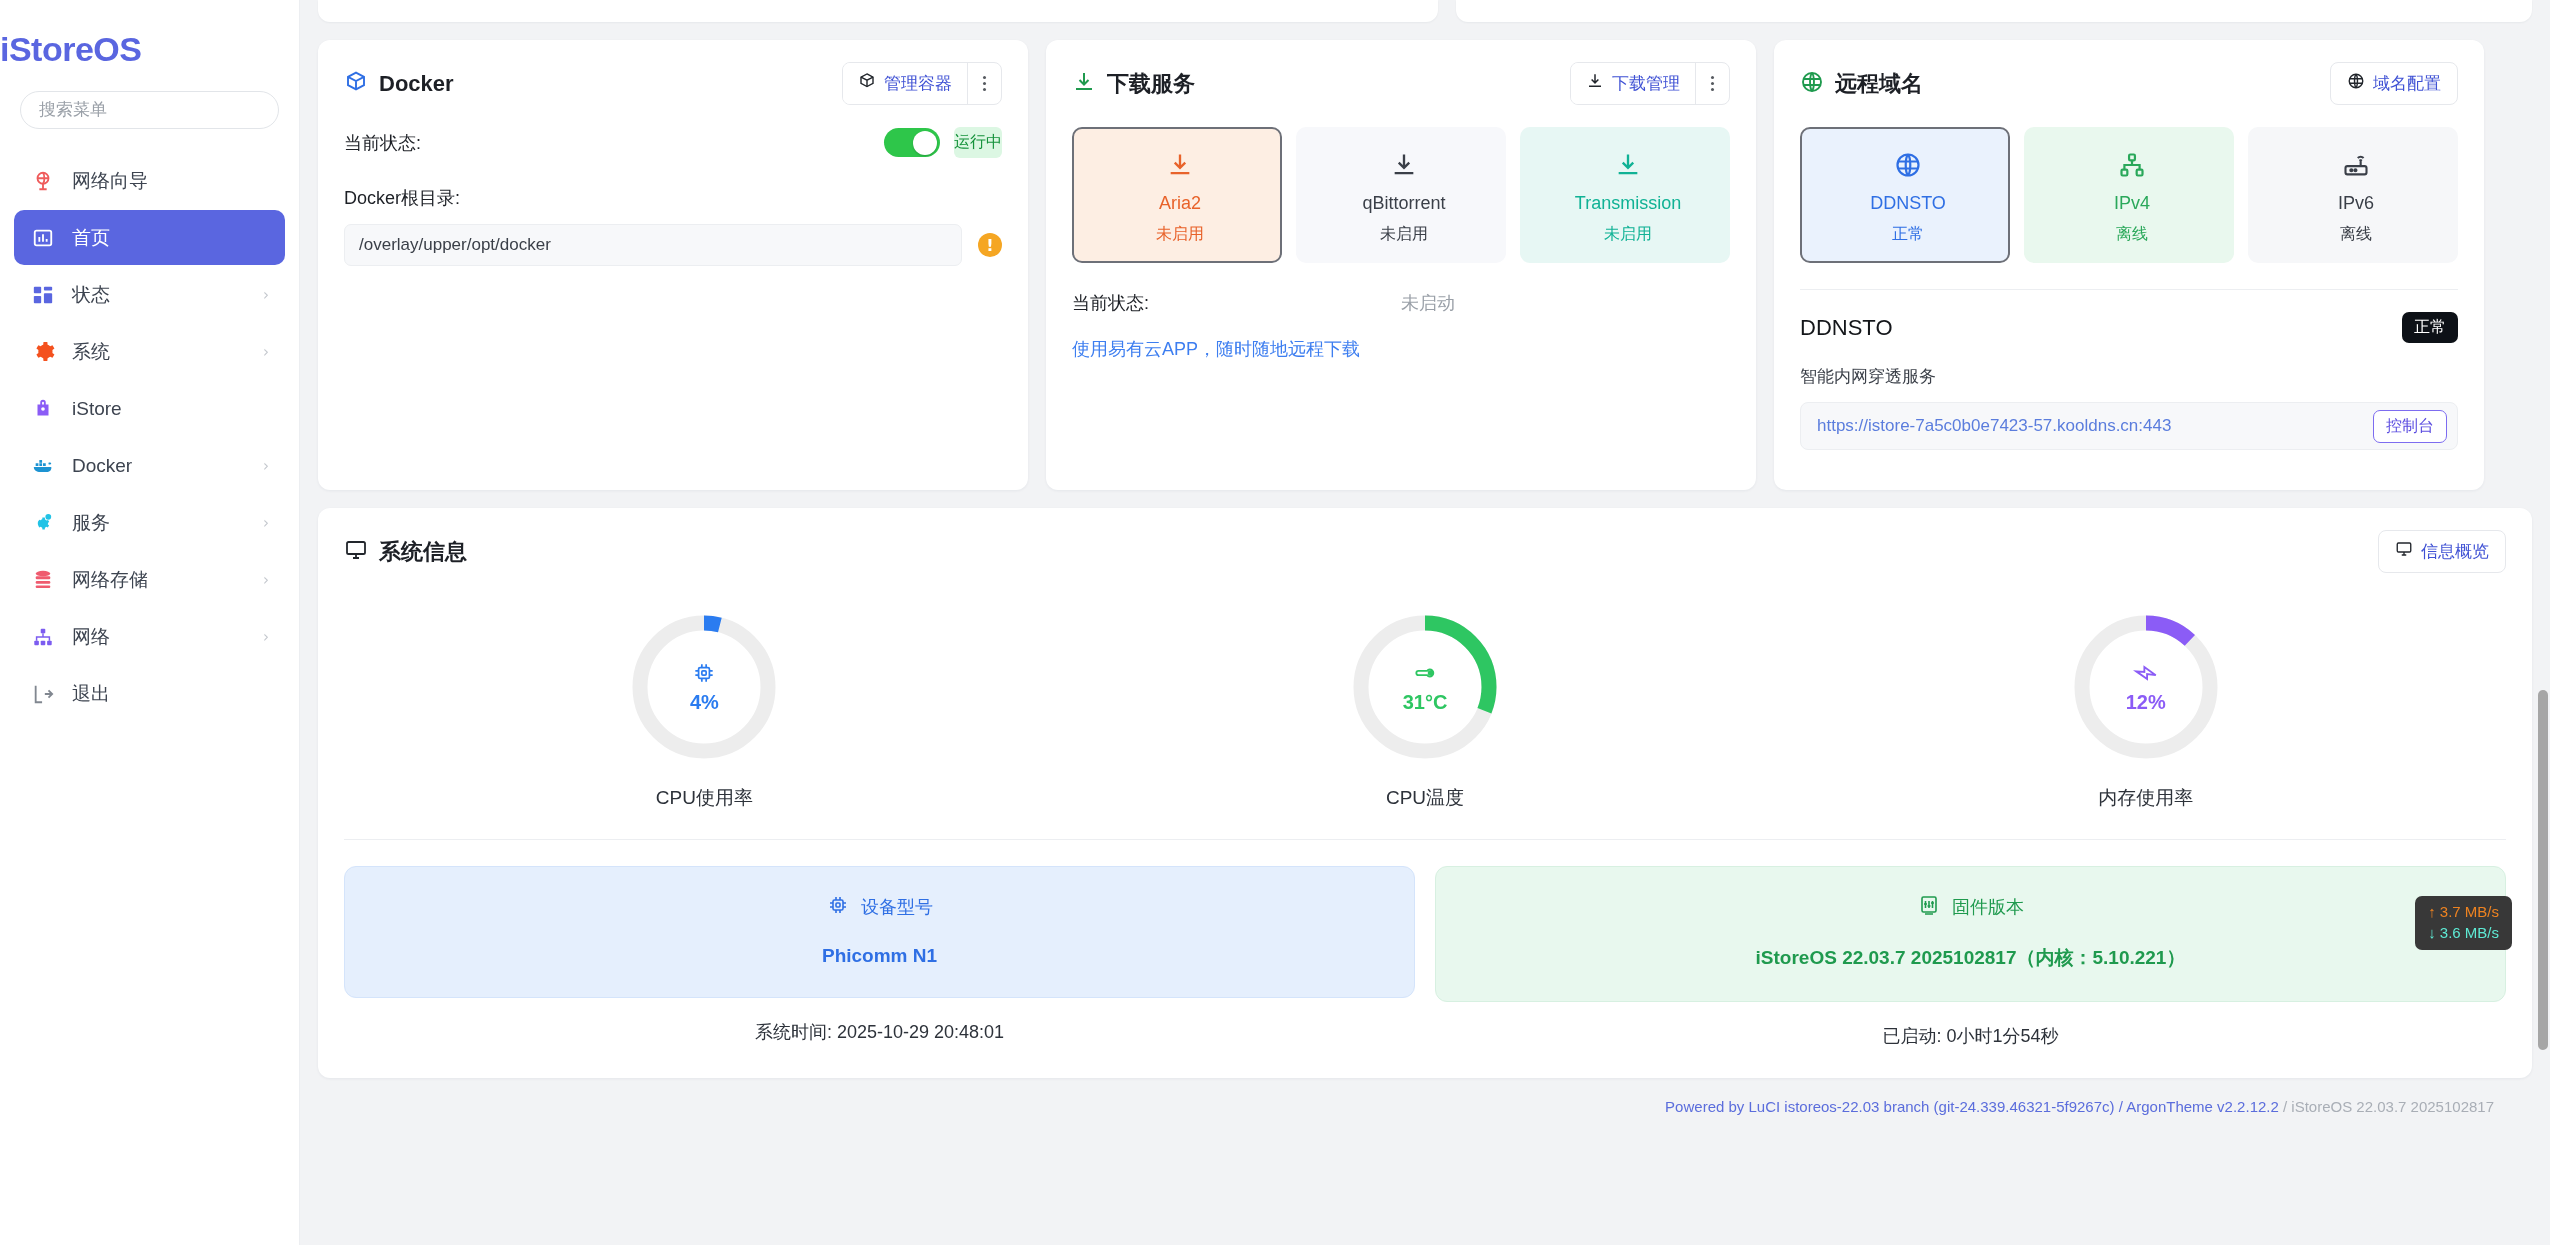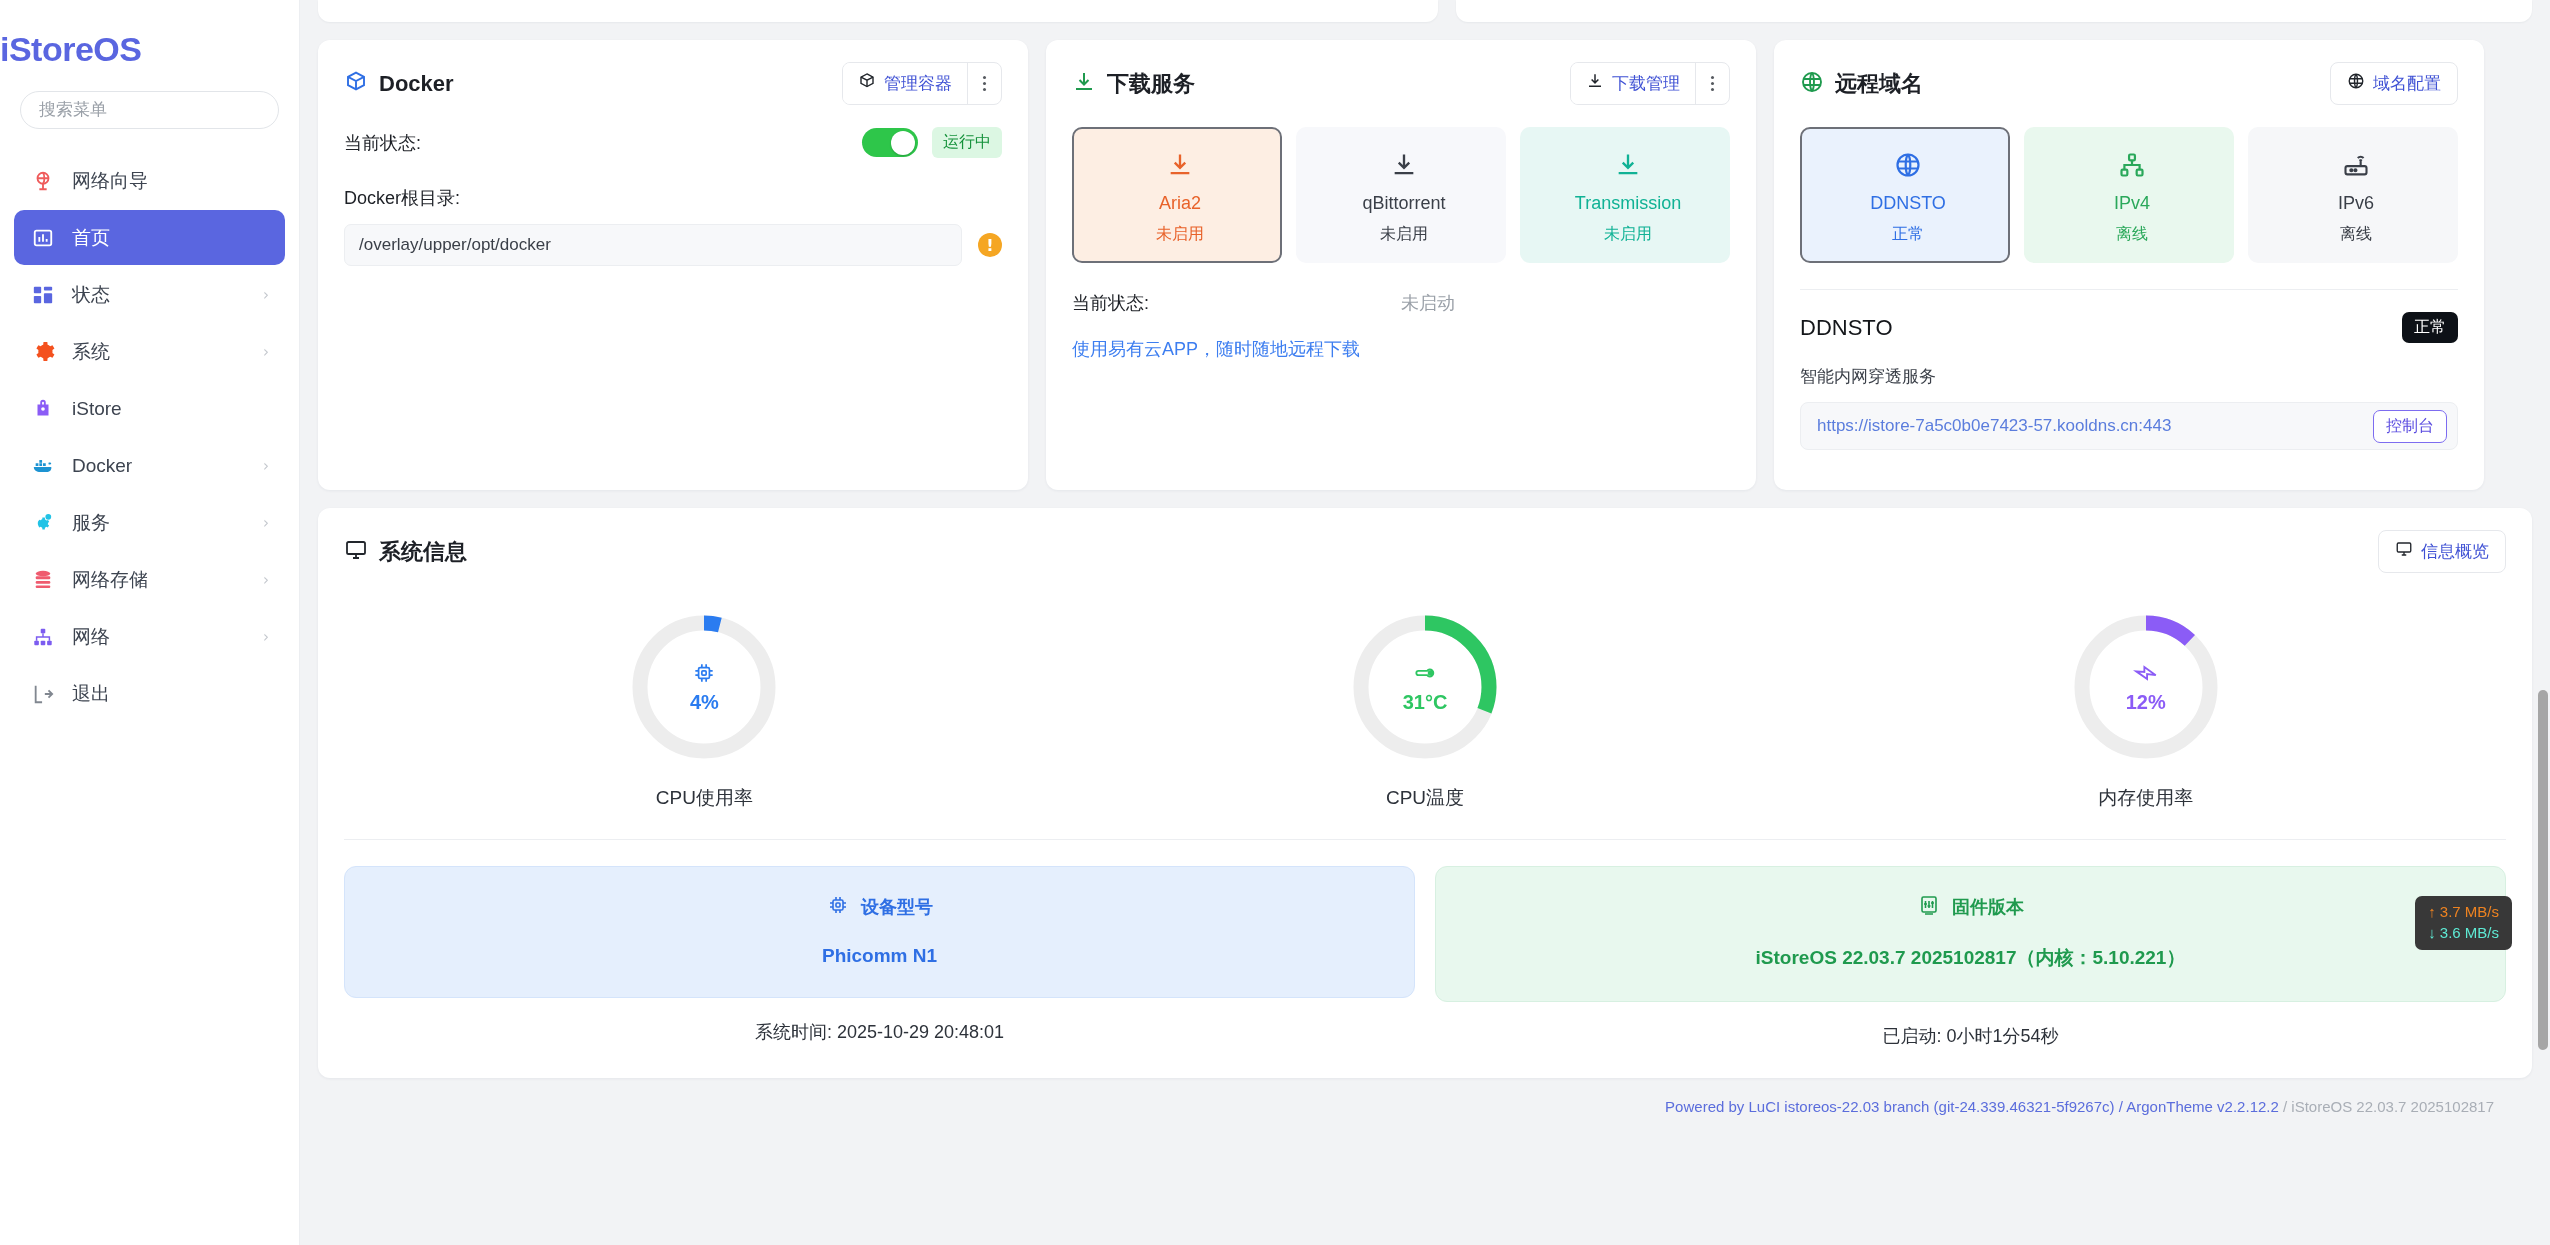--- a/index.html
+++ b/index.html
@@ -127,21 +127,21 @@
     width: 56px; height: 29px; border-radius: 15px;
     background: #2ec64a; position: relative; cursor: pointer;
   }
   .toggle .knob {
     position: absolute; top: 2.5px; right: 3px;
     width: 24px; height: 24px; border-radius: 50%;
     background: #fff; box-shadow: 0 1px 2px rgba(0,0,0,.2);
   }
   .pill-green {
     background: #dcf7e3; color: #15923b;
-    padding: 5px 11px; border-radius: 6px; font-size: 16px;
+    padding: 5px 0; border-radius: 6px; font-size: 16px;
   }
   .field-label { font-size: 18px; color: #1d2026; margin-bottom: 14px; }
   .field-row { display: flex; align-items: center; gap: 16px; }
   .field-box {
     flex: 1; height: 42px;
     background: #f7f8fa;
     border: 1px solid #eceef1; border-radius: 7px;
     display: flex; align-items: center; padding: 0 14px;
     font-size: 17px; color: #3a3f48;
   }
@@ -209,21 +209,21 @@
   .sys-div { height: 1px; background: #eceef1; margin: 28px 0 26px 0; }
 
   .info-row { display: flex; gap: 20px; }
   .info-col { flex: 1; }
   .info-panel {
     border-radius: 12px; padding: 26px 20px 30px 20px;
     text-align: center;
   }
   .info-panel.blue { background: #e5effd; border: 1px solid #d4e4fb; }
   .info-panel.green { background: #e8f8ee; border: 1px solid #d7f0e1; }
-  .ip-head { display: flex; align-items: center; justify-content: center; gap: 11px; margin-bottom: 24px; font-weight: bold; }
+  .ip-head { display: flex; align-items: center; justify-content: center; gap: 11px; margin-bottom: 24px; }
   .ip-head .ip-t { font-size: 18px; }
   .ip-val { font-size: 19px; font-weight: bold; }
   .blue .ip-head .ip-t, .blue .ip-val { color: #2f6fe4; }
   .green .ip-head .ip-t, .green .ip-val { color: #1f9a4e; }
   .meta-line { text-align: center; margin-top: 22px; font-size: 18px; color: #2d323a; }
 
   
   .speed-badge {
     position: absolute;
     right: 38px; top: 896px;

